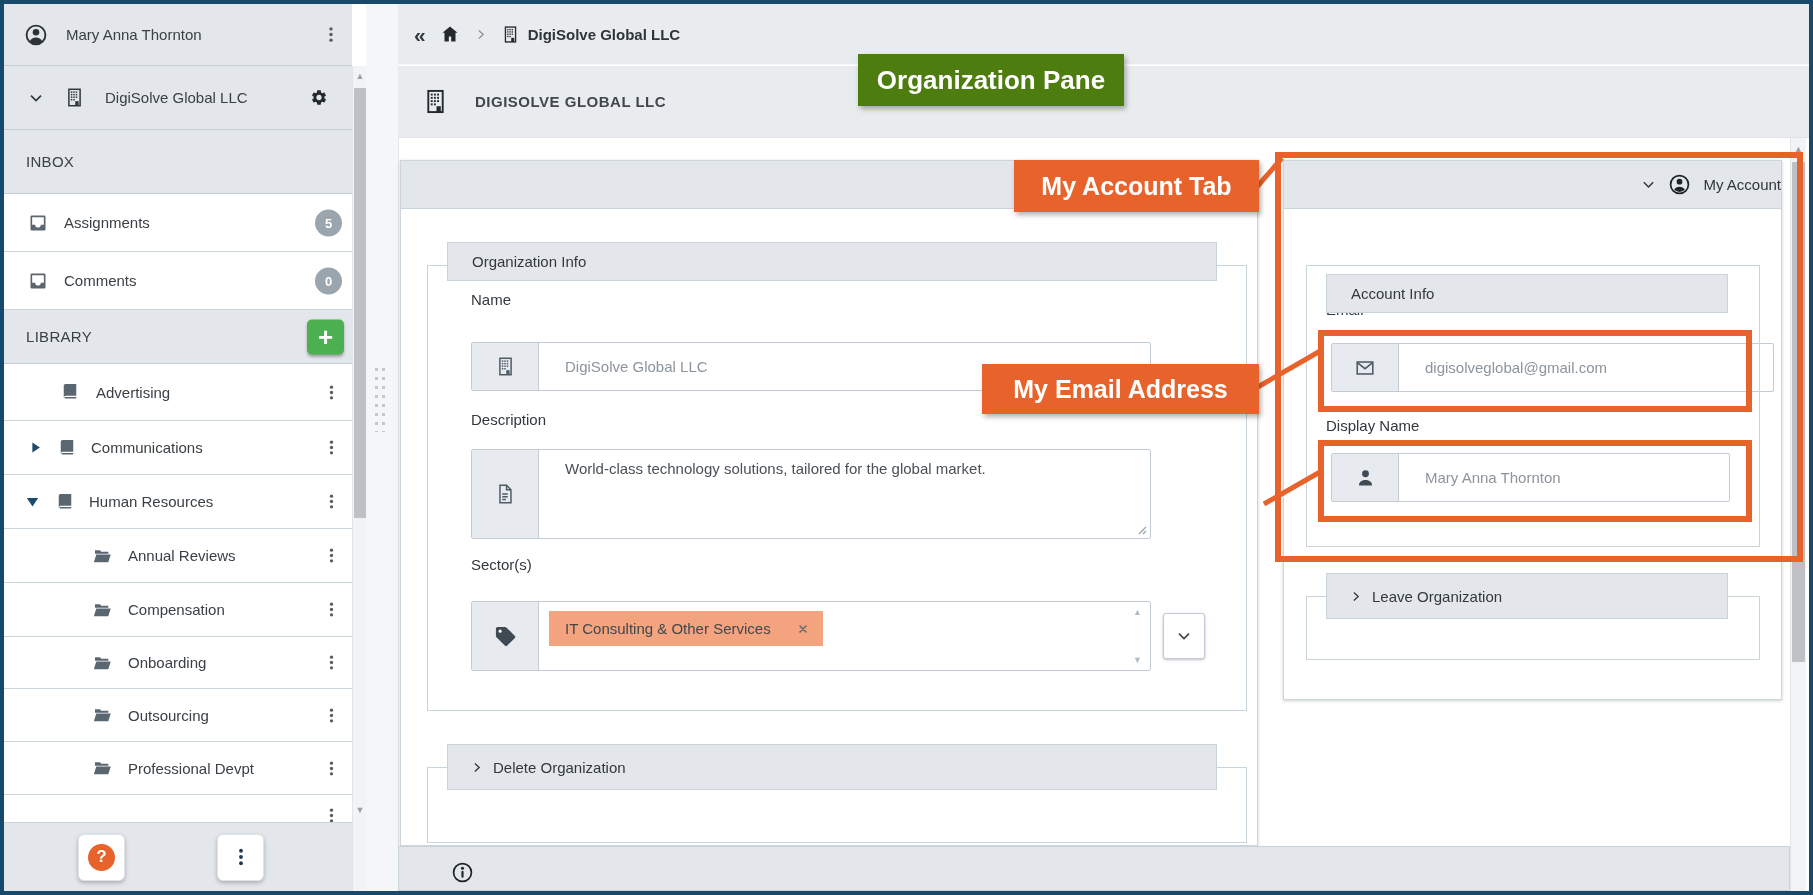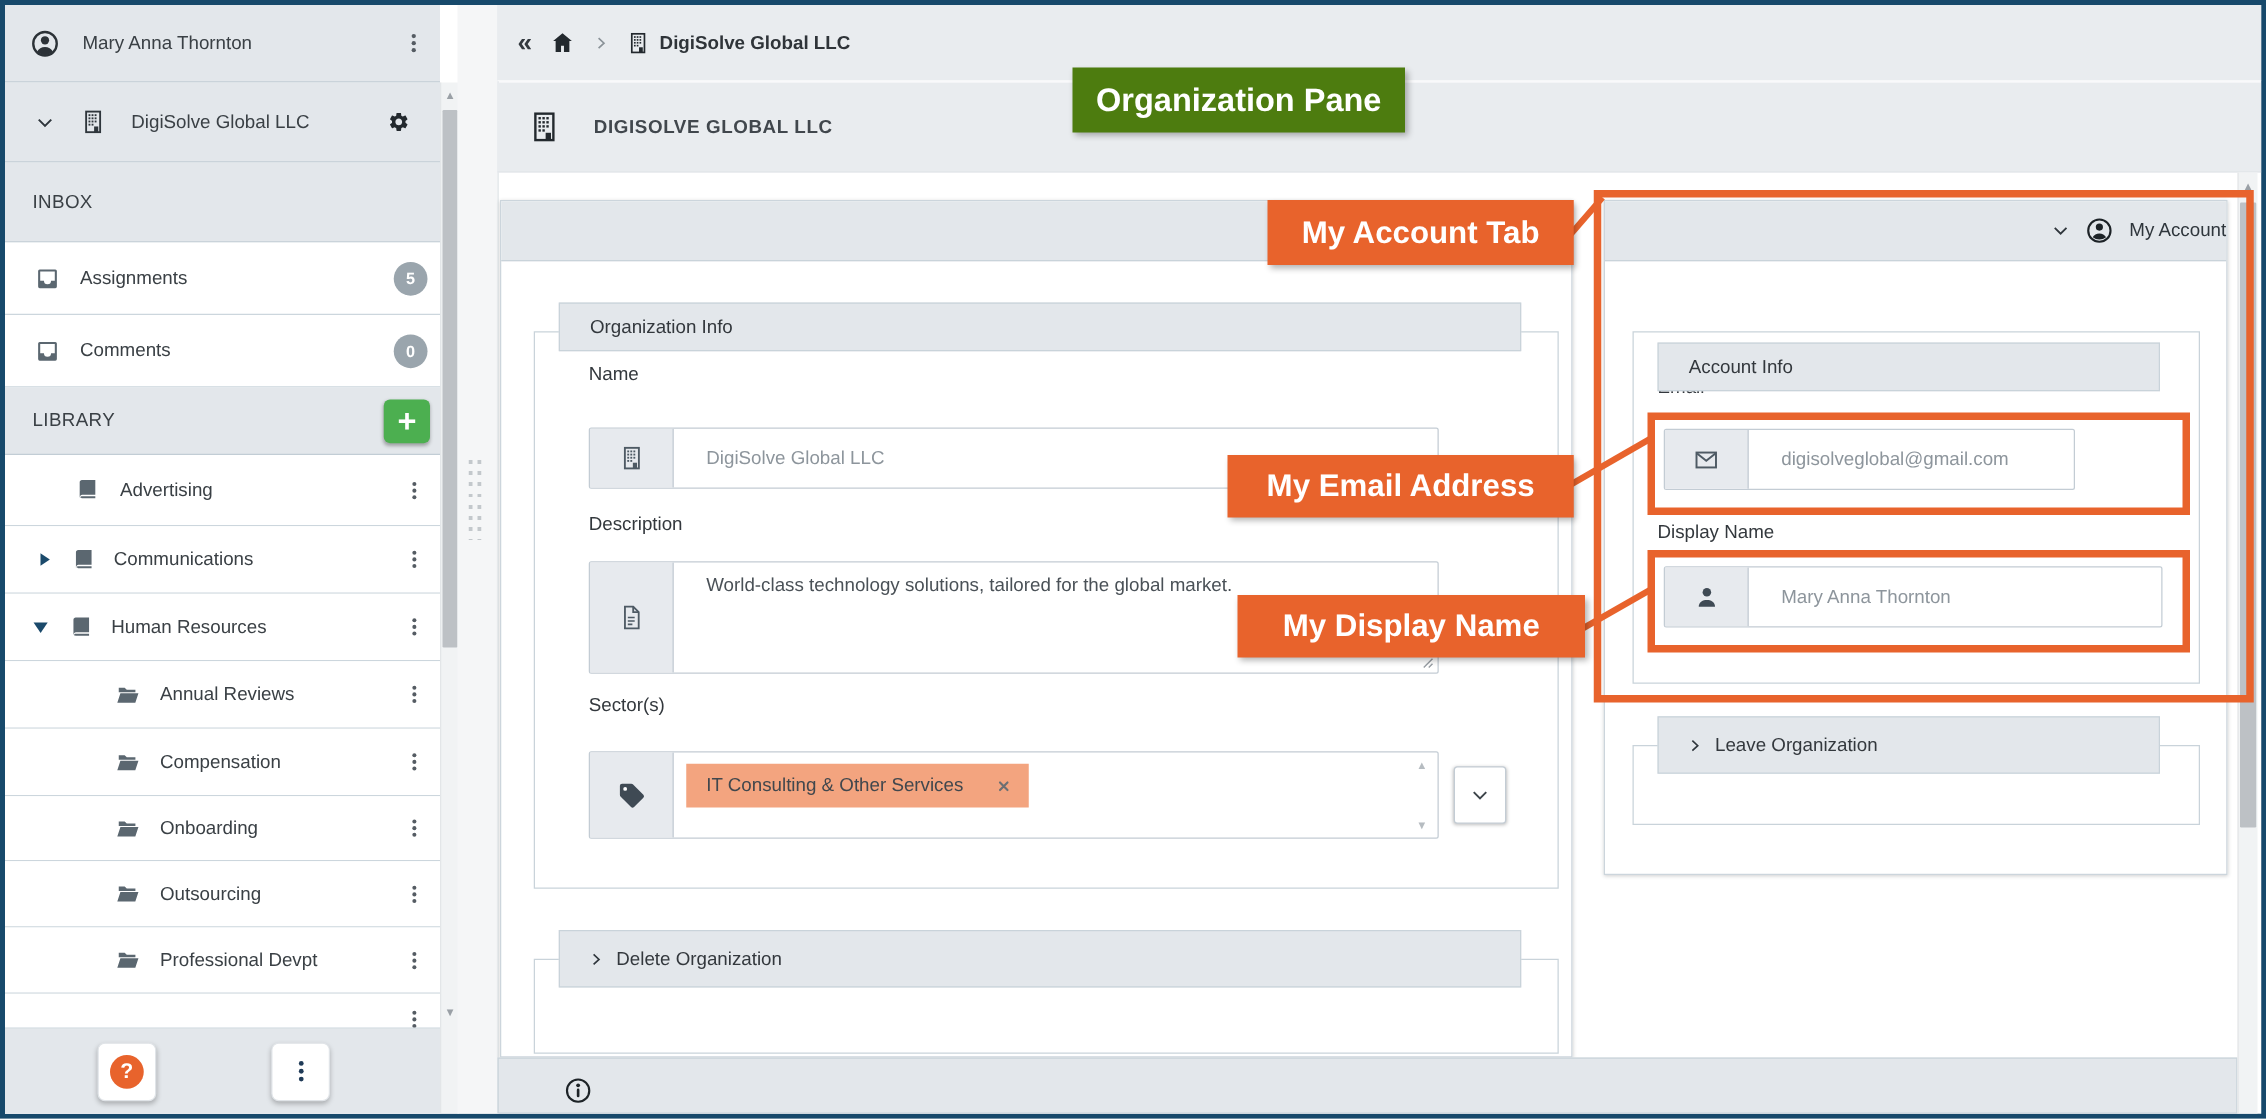--- a/index.html
+++ b/index.html
@@ -454,21 +454,21 @@
         </svg>
       <span>My Account</span>
     </div>
 
     <div class="fset" style="left:22px;top:104px;width:452px;height:280px;"></div>
     <div class="tabbar" style="left:42px;top:81px;width:402px;margin-top:32px;">
       <span>Account Info</span>
     </div>
 
     <div class="flabel" style="left:42px;top:140px;">Email</div>
-    <div class="frow" style="left:47px;top:182px;width:329px;height:49px;">
+    <div class="frow" style="left:47px;top:182px;width:443px;height:49px;">
       <div class="fprefix">
           <svg class="ic" width="22" height="22" style="color:#4e5a64">
             <use href="#i-envelope"></use>
           </svg>
         </div>
       <input class="fval" value="digisolveglobal@gmail.com" style="">
     </div>
 
     <div class="flabel" style="left:42px;top:256px;">Display Name</div>
     <div class="frow" style="left:47px;top:292px;width:399px;height:49px;">
@@ -512,17 +512,14 @@
 
   <div class="callout navy" style="left:854px;top:50px;width:266px;height:52px;">
     <span>Organization Pane</span>
   </div>
   <div class="callout orange" style="left:1010px;top:156px;width:245px;height:52px;">
     <span>My Account Tab</span>
   </div>
   <div class="callout orange" style="left:978px;top:360px;width:277px;height:50px;">
     <span>My Email Address</span>
   </div>
-  <div class="callout orange" style="left:986px;top:472px;width:278px;height:50px;">
-    <span>My Display Name</span>
-  </div>
 
 </div>
 
 </body></html>

